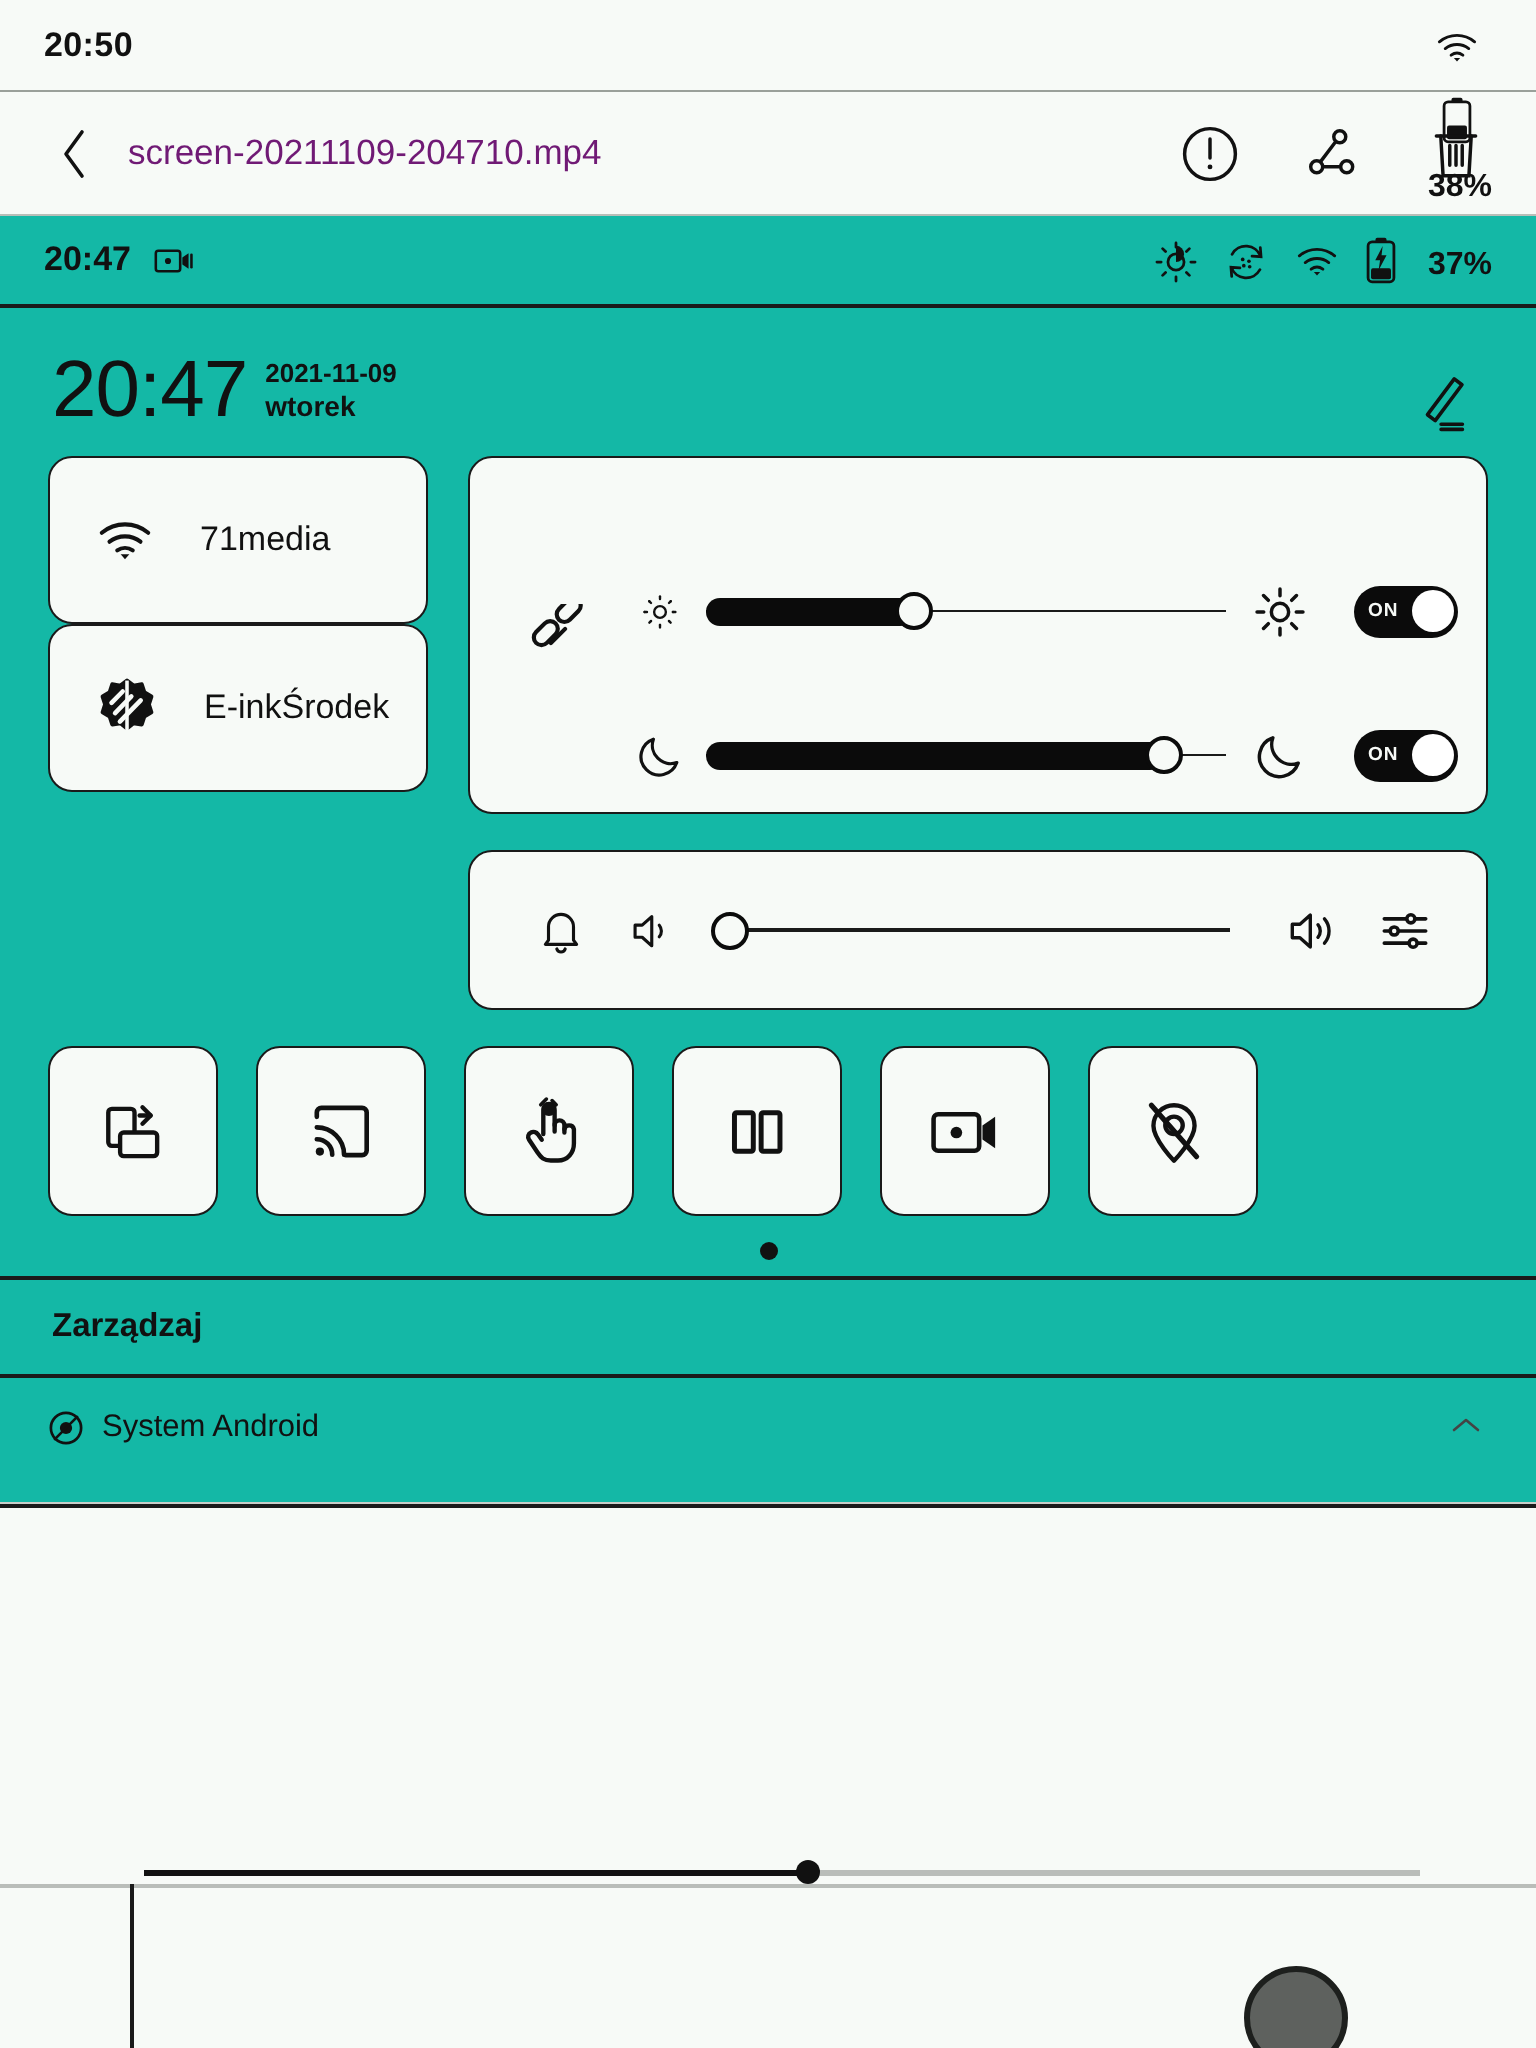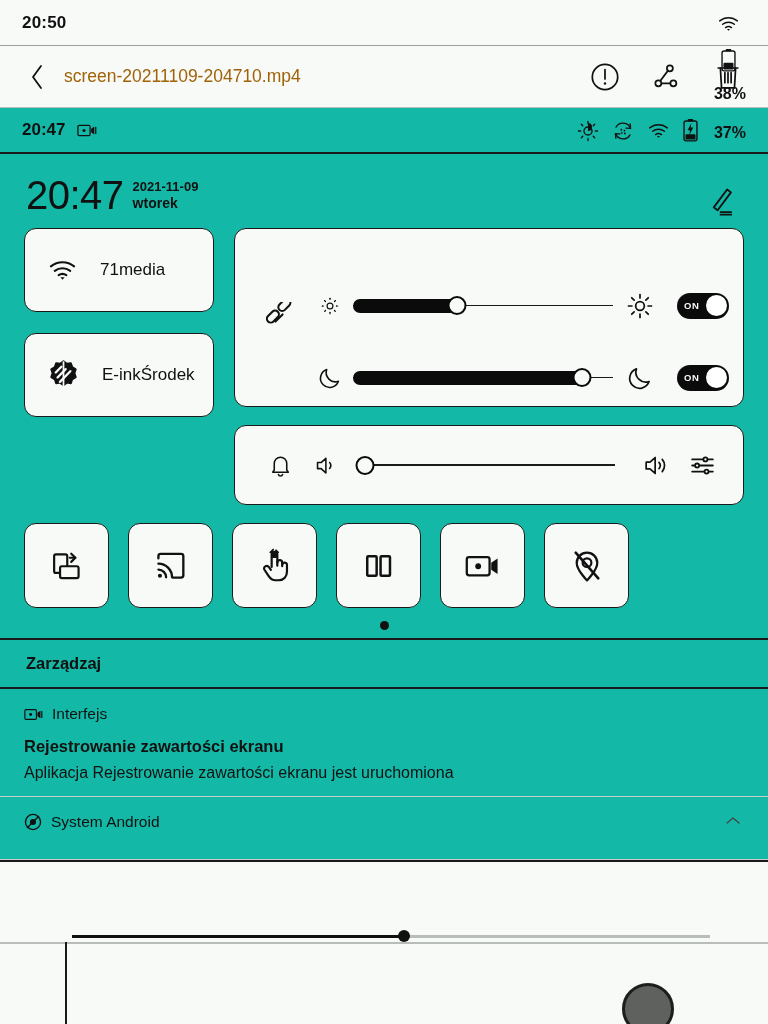--- a/index.html
+++ b/index.html
@@ -63,21 +63,21 @@
   .toolbar .back {
     width: 34px;
     display: flex;
     align-items: center;
     justify-content: center;
     cursor: pointer;
   }
   .toolbar .title {
     font-size: 17.5px;
     margin-left: 10px;
-    color: #a16207;
+    color: #701a75;
     white-space: nowrap;
   }
   .toolbar .t-spacer { flex: 1; }
   .toolbar .t-icons {
     display: flex;
     align-items: center;
     gap: 32px;
     margin-right: 6px;
   }
 
@@ -138,21 +138,20 @@
   .qs-wrap {
     display: flex;
     padding: 0 24px;
     box-sizing: border-box;
     gap: 20px;
   }
   .qs-left {
     width: 190px;
     display: flex;
     flex-direction: column;
-    gap: 21px;
   }
   .qs-right {
     flex: 1;
     display: flex;
     flex-direction: column;
     gap: 18px;
   }
   .tile {
     border: 1.6px solid #1a1a1a;
     border-radius: 12px;
@@ -758,35 +757,20 @@
     </div>
 
     <div class="page-dots">
       <span class="dot"></span>
     </div>
 
     <div class="manage-bar">
       <div class="m-lbl">Zarządzaj</div>
     </div>
 
-    <div class="notif">
-      <div class="n-app">
-        <span>
-          <svg width="19" height="15" viewBox="0 0 22 16" fill="none" stroke="#111" stroke-width="1.4">
-            <rect x="1" y="2.4" width="13.4" height="11.2" rx="1.4"></rect>
-            <circle cx="7.7" cy="8" r="1.7" fill="#111" stroke="none"></circle>
-            <path d="M15.6 6.1l3.4-2.4v8.6l-3.4-2.4z" fill="#111" stroke="none"></path>
-            <path d="M20.6 4.6v6.8" stroke-linecap="round"></path>
-          </svg>
-        </span>
-        <span class="n-app-name">Interfejs</span>
-      </div>
-      <div class="n-title">Rejestrowanie zawartości ekranu</div>
-      <div class="n-body">Aplikacja Rejestrowanie zawartości ekranu jest uruchomiona</div>
-    </div>
 
     <div class="notif">
       <div class="n-app">
         <span>
           <svg width="18" height="18" viewBox="0 0 20 20" fill="none" stroke="#111" stroke-width="1.5">
             <circle cx="10" cy="10" r="8.4"></circle>
             <circle cx="10" cy="10" r="3.4" fill="#111" stroke="none"></circle>
             <path d="M3.4 16.6L16.6 3.4" stroke-width="1.5"></path>
           </svg>
         </span>

